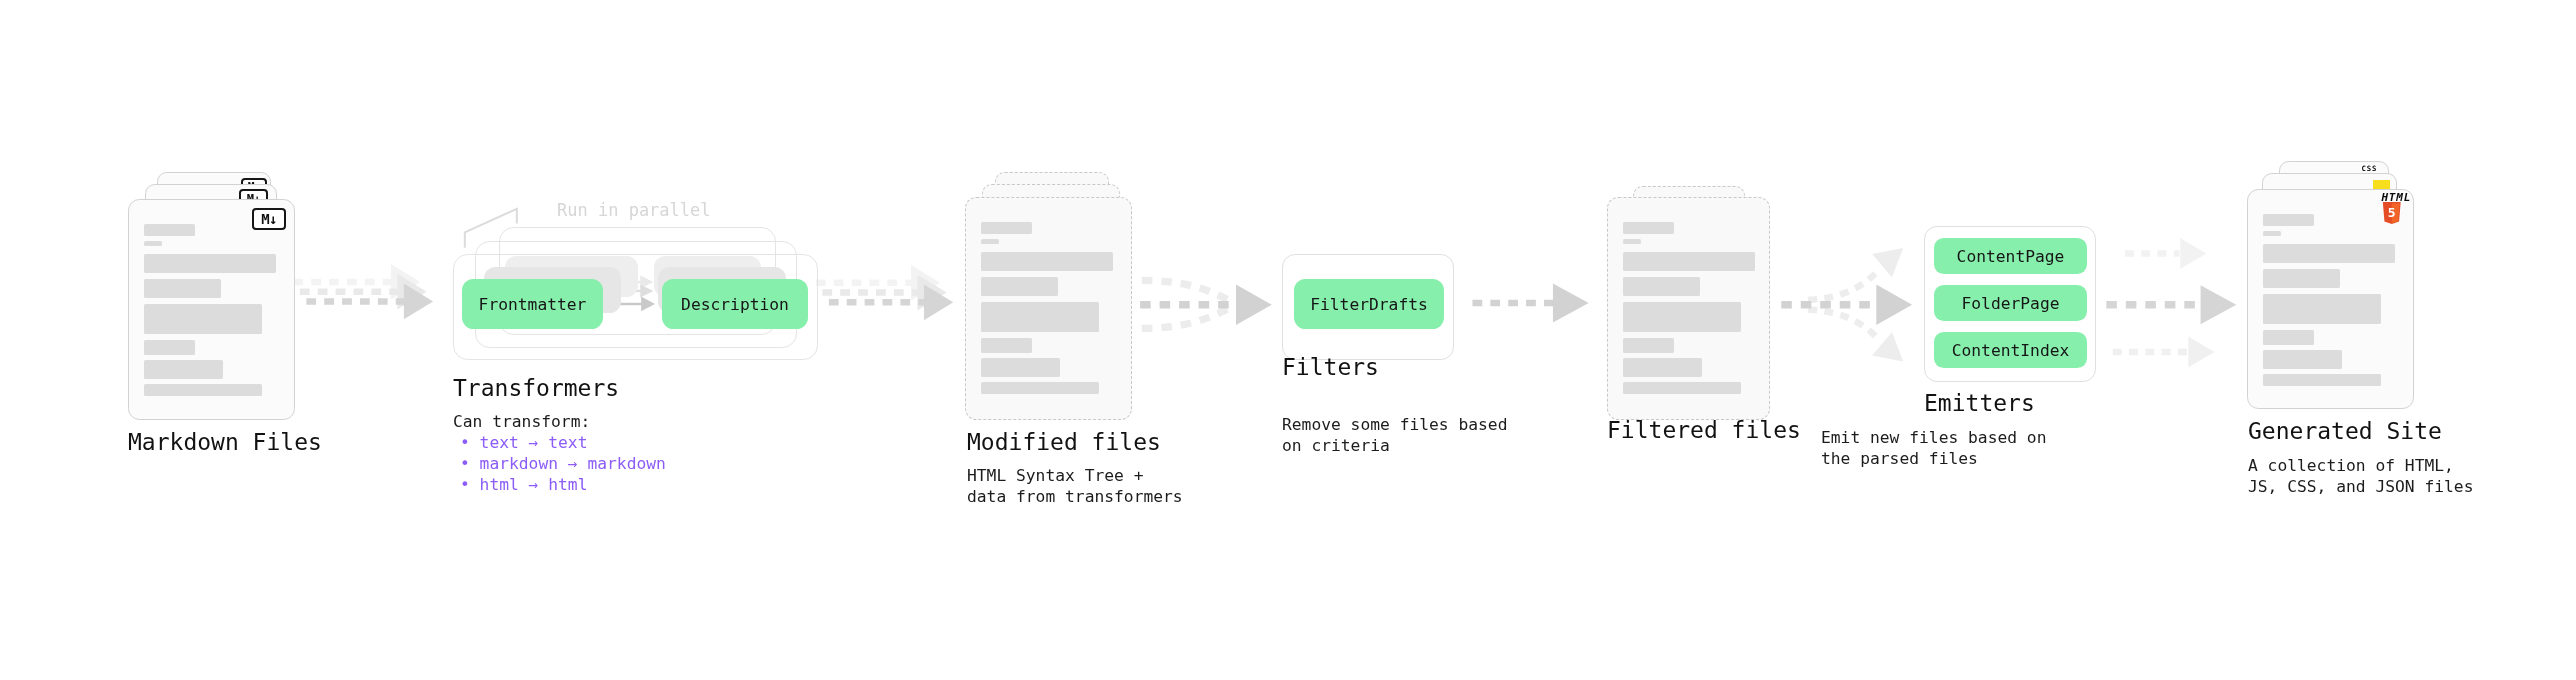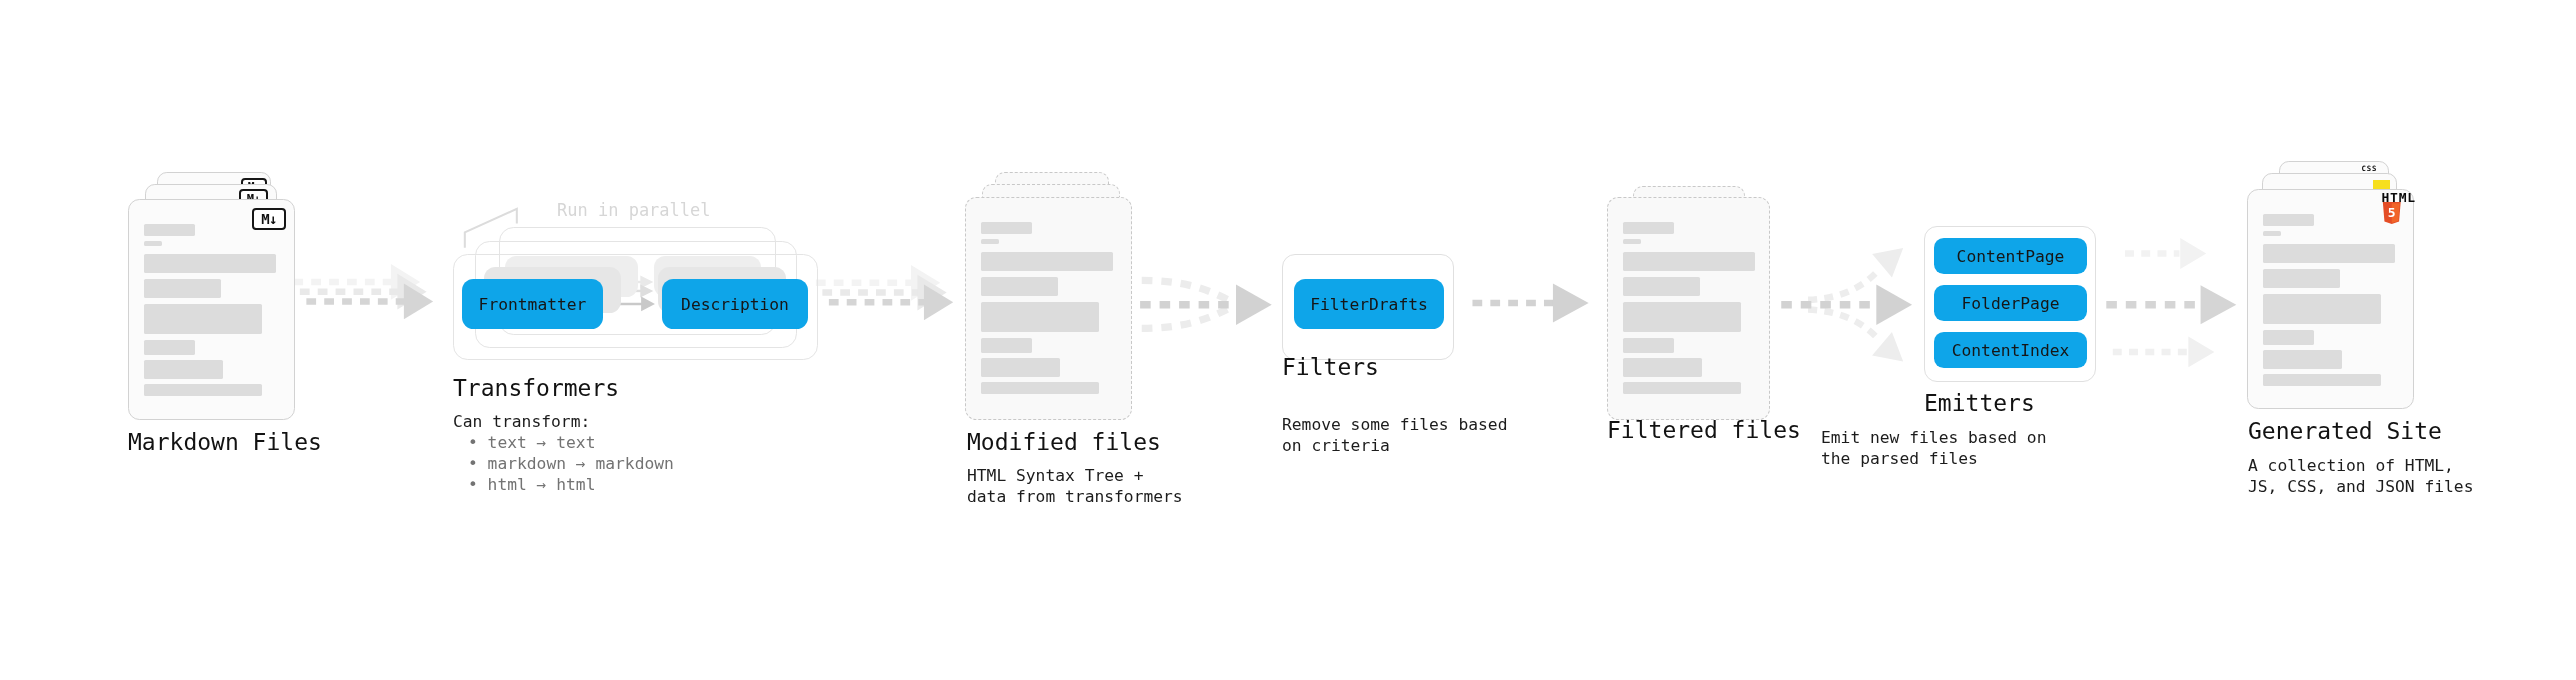--- a/index.html
+++ b/index.html
@@ -31,41 +31,41 @@
     position: absolute; background: #ffffff; color: #111;
     border: 2.4px solid #161616; border-radius: 4.1px;
     display: flex; align-items: center; justify-content: center;
     font-weight: 700; letter-spacing: -0.8px;
   }
 
   .gbox { position: absolute; border: 1.6px solid #e4e4e4; border-radius: 14.6px; background: transparent; }
   .panel { position: absolute; border: 1.6px solid #e0e0e0; border-radius: 13px; background: #ffffff; }
 
   .chip {
-    position: absolute; background: #0ea5e9; border-radius: 11.4px;
+    position: absolute; background: #86efac; border-radius: 11.4px;
     display: flex; align-items: center; justify-content: center;
     font-size: 16.3px; color: #161616; white-space: nowrap;
   }
   .chip.layer1 { background: #e6e6e6; }
   .chip.layer2 { background: #eeeeee; }
 
   .stage-title { position: absolute; font-size: 23px; font-weight: 500; color: #121212; white-space: nowrap; }
   .stage-sub   { position: absolute; font-size: 16.3px; line-height: 21px; color: #1c1c1c; white-space: pre-line; }
 
   .note-label { position: absolute; font-size: 17px; color: #d6d6d6; white-space: nowrap; margin-left: 32px; }
 
-  .bullet-list { position: absolute; list-style: none; font-size: 16.3px; line-height: 21px; color: #737373; margin-left: 8px; }
+  .bullet-list { position: absolute; list-style: none; font-size: 16.3px; line-height: 21px; color: #8b5cf6; }
 
   
   .css-badge { position: absolute; width: 24.4px; text-align: center; }
   .css-badge .css-txt { font-size: 7.3px; font-weight: 700; letter-spacing: 0.8px; color: #0a0a0a; line-height: 7.3px; display: block; }
   .css-badge .css-bar { display: block; width: 21px; height: 3.3px; margin: 0.8px auto 0; background: #2d6ae3; }
   .js-badge { position: absolute; width: 16.3px; height: 9.8px; background: #f7df1e; }
   .html5-badge { position: absolute; width: 21px; text-align: center; }
-  .html5-badge .html-txt { font-size: 13px; font-weight: 700; letter-spacing: 0.8px; color: #0a0a0a; line-height: 8.1px; display: block; }
+  .html5-badge .html-txt { font-size: 11px; font-weight: 700; letter-spacing: 0.8px; color: #0a0a0a; line-height: 8.1px; display: block; font-style: italic; }
 
   svg.overlay { position: absolute; left: 0; top: 0; pointer-events: none; }
 </style>
 </head>
 <body>
 
 <div class="canvas">
 
   <svg class="overlay" width="2576" height="681" viewBox="0 0 3170 838">
 

